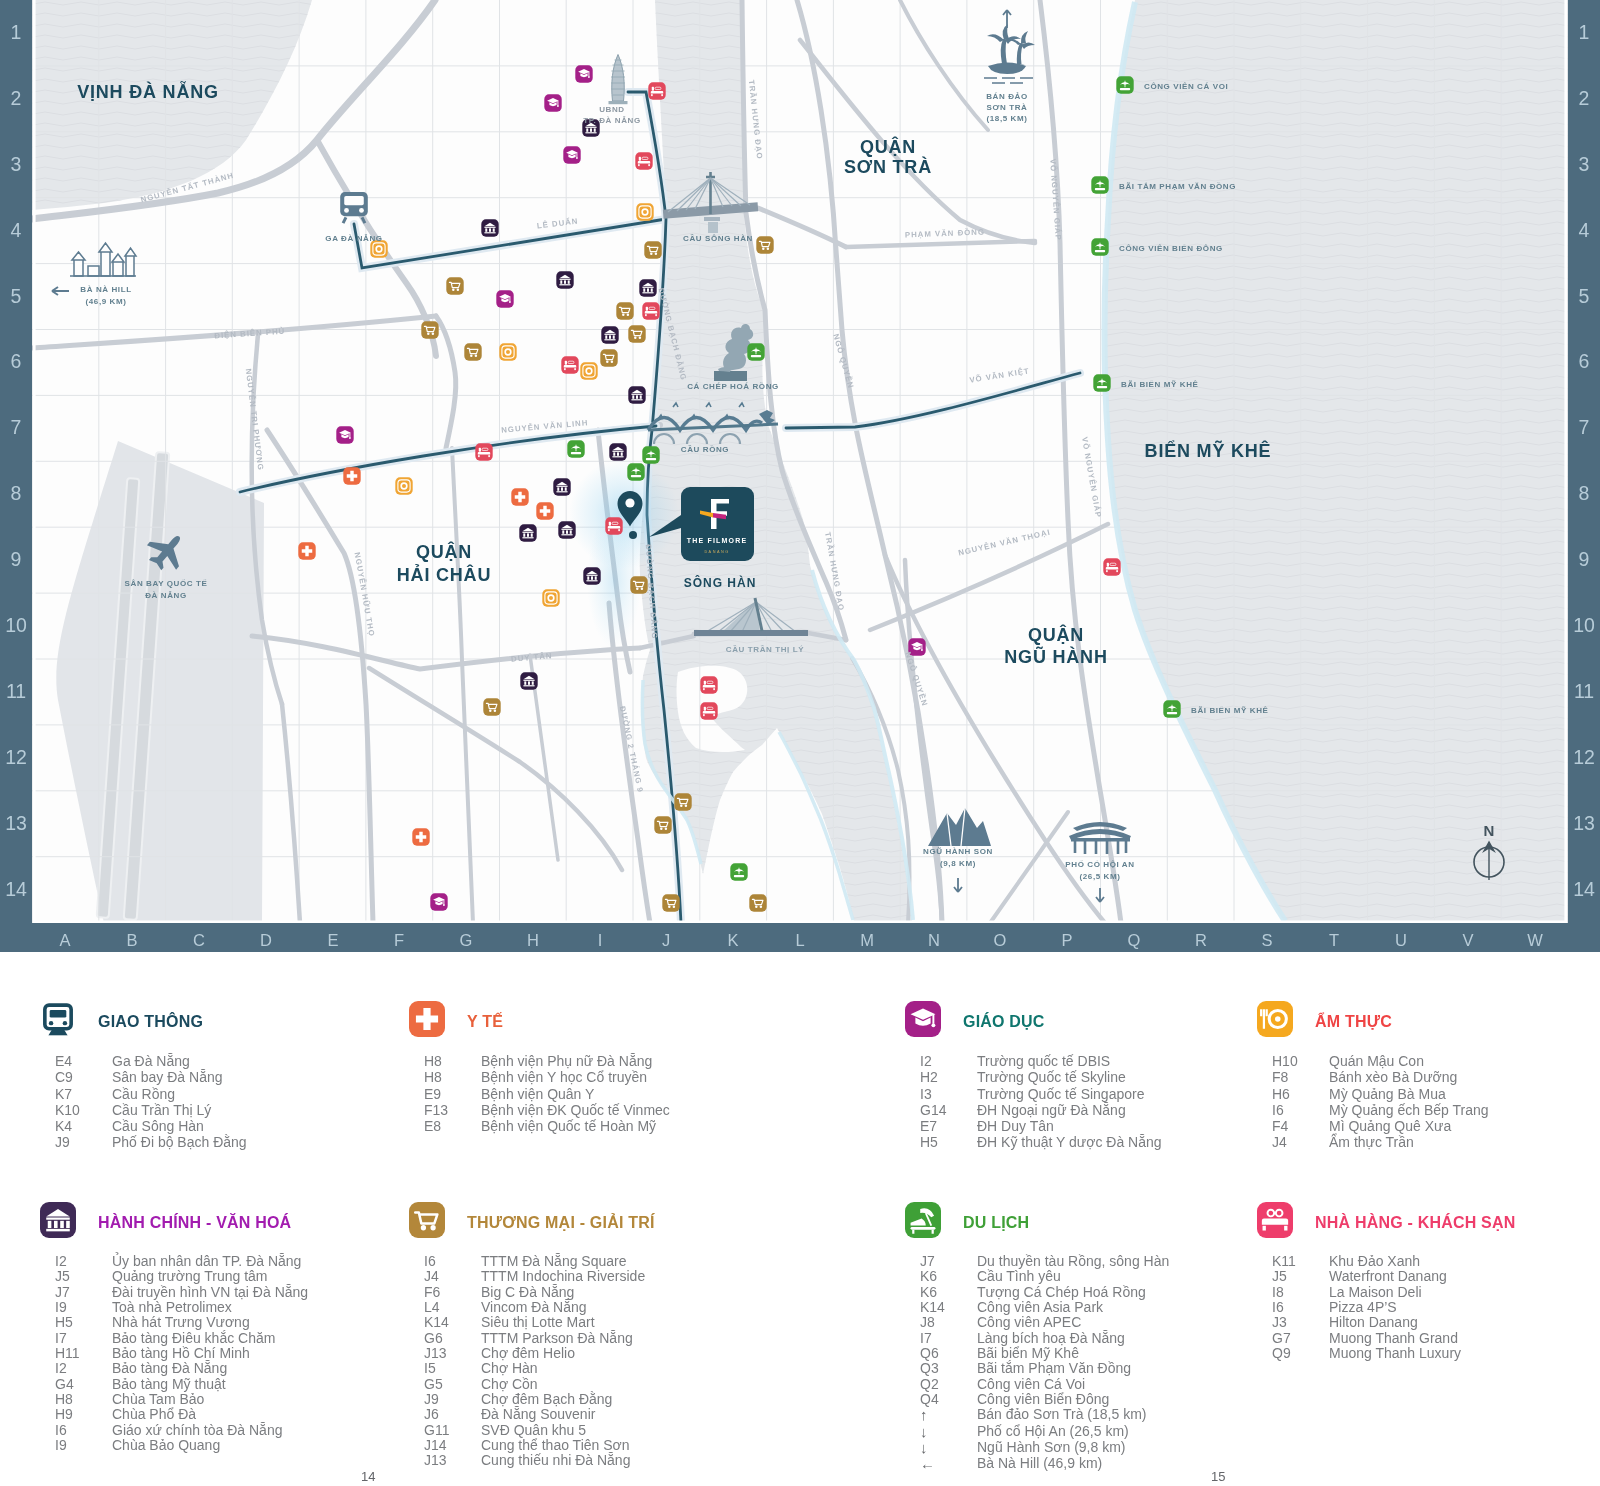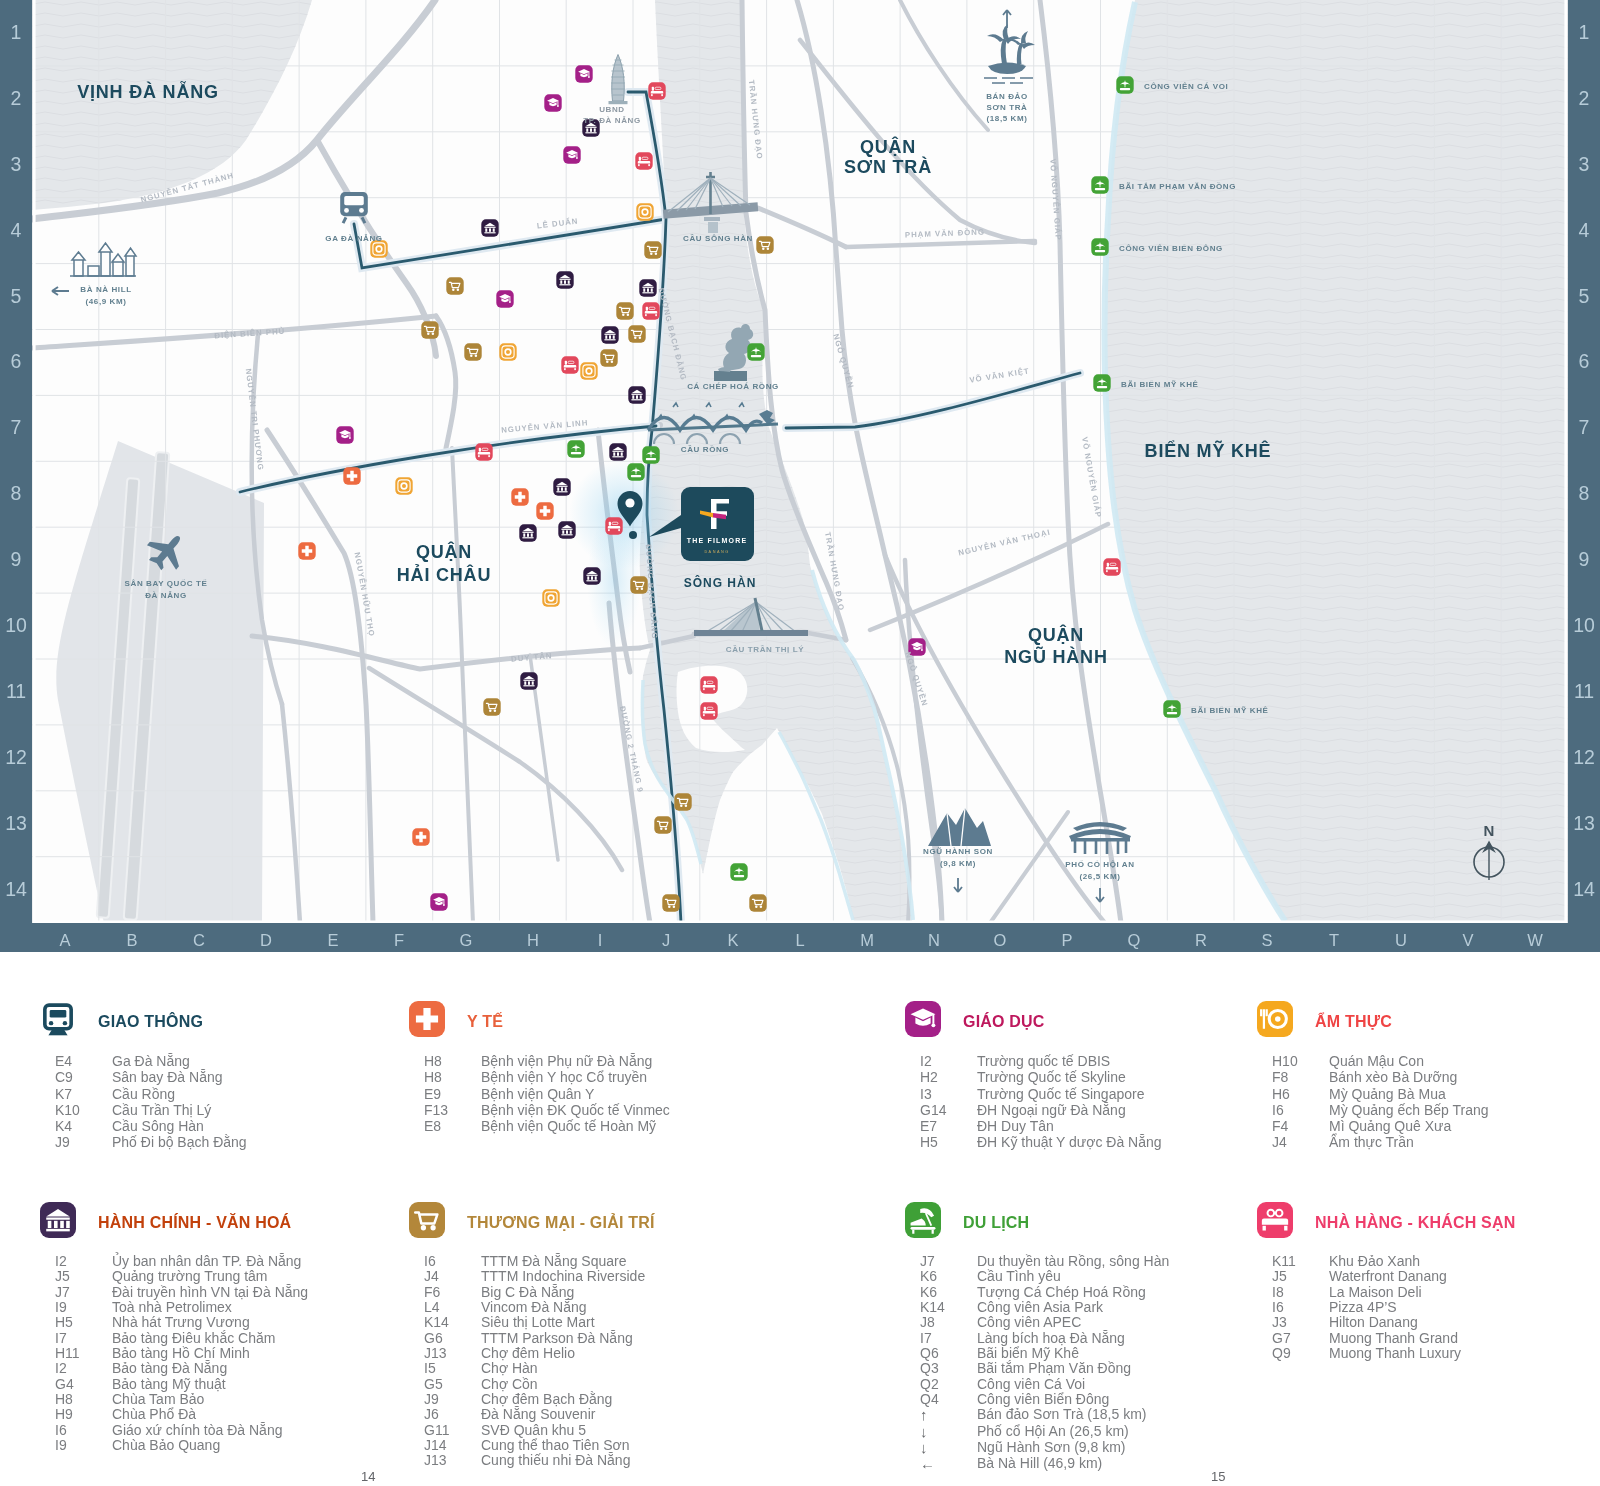--- a/index.html
+++ b/index.html
@@ -669,21 +669,21 @@
   </div>
 <div class="sec" style="left:905px;top:1001px">
     <div class="hicon" style="background:#a42088">
       <svg width="36" height="36" viewBox="-13 -13 26 26">
         <path fill="#fff" d="M-9,-3.5 L0,-7.5 L9,-3.5 L0,0.5 Z"></path>
         <path fill="#fff" d="M-5.5,-1 V3.2 Q0,6.5 5.5,3.2 V-1 L0,1.7 Z"></path>
         <path stroke="#fff" stroke-width="1.4" fill="none" d="M7.5,-3 V3.5"></path>
         <circle cx="7.5" cy="4.6" r="1.4" fill="#fff"></circle>
       </svg>
     </div>
-    <div class="htit" style="color:#be185d">GIÁO DỤC</div>
+    <div class="htit" style="color:#0f766e">GIÁO DỤC</div>
     <div class="items">
       <div class="row" style="line-height:16.3px"><span class="code">I2</span><span class="nm">Trường quốc tế DBIS</span></div>
       <div class="row" style="line-height:16.3px"><span class="code">H2</span><span class="nm">Trường Quốc tế Skyline</span></div>
       <div class="row" style="line-height:16.3px"><span class="code">I3</span><span class="nm">Trường Quốc tế Singapore</span></div>
       <div class="row" style="line-height:16.3px"><span class="code">G14</span><span class="nm">ĐH Ngoại ngữ Đà Nẵng</span></div>
       <div class="row" style="line-height:16.3px"><span class="code">E7</span><span class="nm">ĐH Duy Tân</span></div>
       <div class="row" style="line-height:16.3px"><span class="code">H5</span><span class="nm">ĐH Kỹ thuật Y dược Đà Nẵng</span></div>
     </div>
   </div>
 <div class="sec" style="left:1257px;top:1001px">
@@ -709,21 +709,21 @@
       <svg width="36" height="36" viewBox="-13 -13 26 26">
         <path fill="#fff" d="M-8.5,-2.6 L0,-8 L8.5,-2.6 Z"></path>
         <rect x="-8.5" y="-1.8" width="17" height="1.6" fill="#fff"></rect>
         <rect x="-7.4" y="0.6" width="2.6" height="5.2" fill="#fff"></rect>
         <rect x="-2.9" y="0.6" width="2.6" height="5.2" fill="#fff"></rect>
         <rect x="1.6" y="0.6" width="2.6" height="5.2" fill="#fff"></rect>
         <rect x="5.9" y="0.6" width="2.6" height="5.2" fill="#fff"></rect>
         <rect x="-8.5" y="6.4" width="17" height="1.8" fill="#fff"></rect>
       </svg>
     </div>
-    <div class="htit" style="color:#c2410c">HÀNH CHÍNH - VĂN HOÁ</div>
+    <div class="htit" style="color:#a21caf">HÀNH CHÍNH - VĂN HOÁ</div>
     <div class="items">
       <div class="row" style="line-height:15.35px"><span class="code">I2</span><span class="nm">Ủy ban nhân dân TP. Đà Nẵng</span></div>
       <div class="row" style="line-height:15.35px"><span class="code">J5</span><span class="nm">Quảng trường Trung tâm</span></div>
       <div class="row" style="line-height:15.35px"><span class="code">J7</span><span class="nm">Đài truyền hình VN tại Đà Nẵng</span></div>
       <div class="row" style="line-height:15.35px"><span class="code">I9</span><span class="nm">Toà nhà Petrolimex</span></div>
       <div class="row" style="line-height:15.35px"><span class="code">H5</span><span class="nm">Nhà hát Trưng Vương</span></div>
       <div class="row" style="line-height:15.35px"><span class="code">I7</span><span class="nm">Bảo tàng Điêu khắc Chăm</span></div>
       <div class="row" style="line-height:15.35px"><span class="code">H11</span><span class="nm">Bảo tàng Hồ Chí Minh</span></div>
       <div class="row" style="line-height:15.35px"><span class="code">I2</span><span class="nm">Bảo tàng Đà Nẵng</span></div>
       <div class="row" style="line-height:15.35px"><span class="code">G4</span><span class="nm">Bảo tàng Mỹ thuật</span></div>

